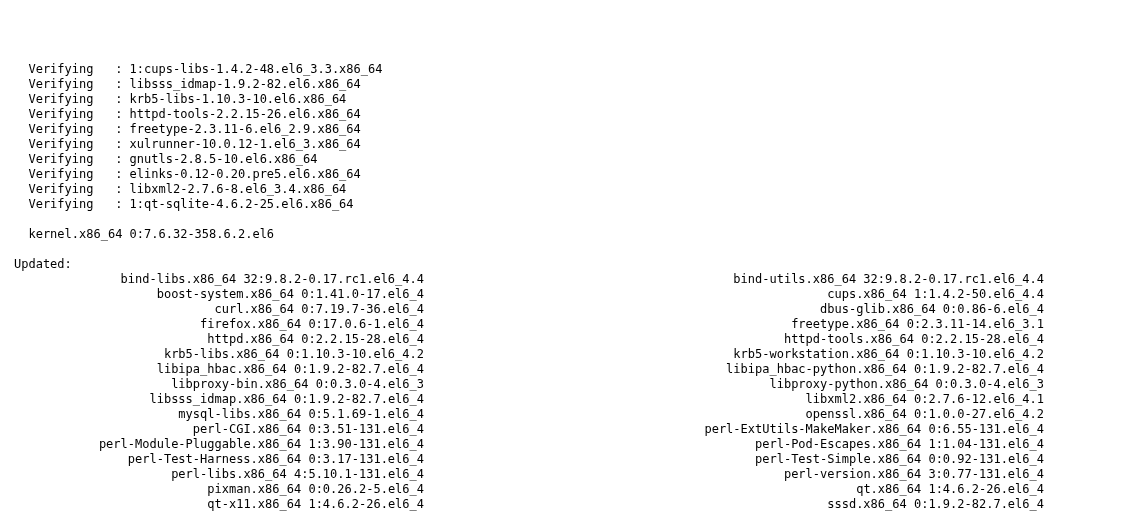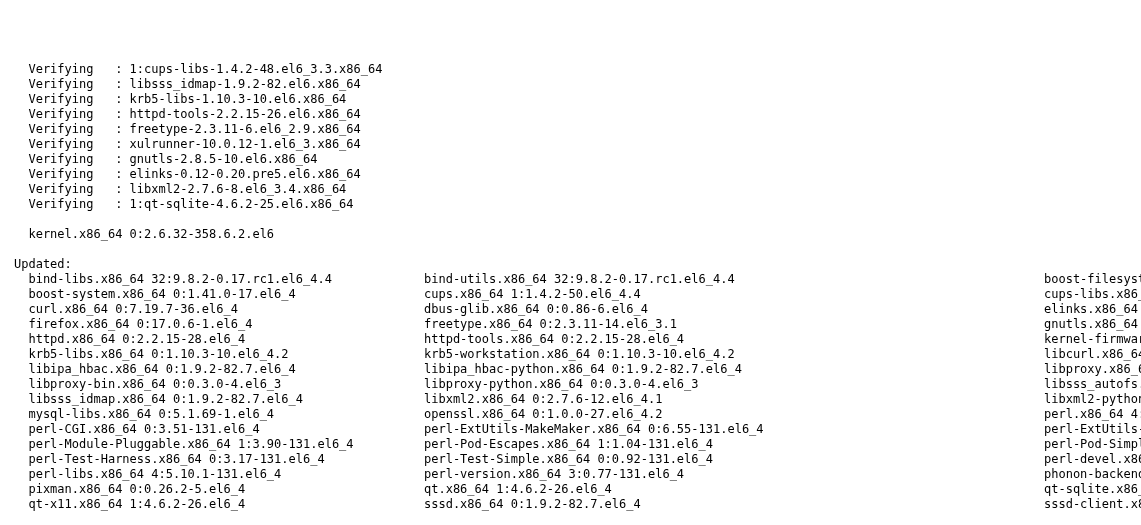--- a/index.html
+++ b/index.html
@@ -7,28 +7,28 @@
       font-size: 12px;
       line-height: 15px;
       color: #000;
       background: #fff;
       margin: 0;
       padding: 2px 0 0 0;
       white-space: pre;
       overflow: hidden;
     }
     .line { display: block; margin-left: 14px; }
-    .col { display: inline-block; vertical-align: top; }
+    .col { display: inline-block; vertical-align: top; text-align: right; }
     .col1 { width: 410px; }
     .col2 { width: 620px; }
     .col3 { width: 400px; }
   </style>
 </head>
 <body>
 
 
 
 <div id="terminal"><div class="line"><span>  Verifying   : </span><span>1:cups-libs-1.4.2-48.el6_3.3.x86_64</span></div><div class="line"><span>  Verifying   : </span><span>libsss_idmap-1.9.2-82.el6.x86_64</span></div><div class="line"><span>  Verifying   : </span><span>krb5-libs-1.10.3-10.el6.x86_64</span></div><div class="line"><span>  Verifying   : </span><span>httpd-tools-2.2.15-26.el6.x86_64</span></div><div class="line"><span>  Verifying   : </span><span>freetype-2.3.11-6.el6_2.9.x86_64</span></div><div class="line"><span>  Verifying   : </span><span>xulrunner-10.0.12-1.el6_3.x86_64</span></div><div class="line"><span>  Verifying   : </span><span>gnutls-2.8.5-10.el6.x86_64</span></div><div class="line"><span>  Verifying   : </span><span>elinks-0.12-0.20.pre5.el6.x86_64</span></div><div class="line"><span>  Verifying   : </span><span>libxml2-2.7.6-8.el6_3.4.x86_64</span></div><div class="line"><span>  Verifying   : </span><span>1:qt-sqlite-4.6.2-25.el6.x86_64</span></div><span class="line">&nbsp;
-</span><div class="line">  kernel.x86_64 0:2.6.32-358.6.2.el6</div><span class="line">&nbsp;
+</span><div class="line">  kernel.x86_64 0:7.6.32-358.6.2.el6</div><span class="line">&nbsp;
 </span><div class="line">Updated:</div><div class="line"><span class="col col1">  bind-libs.x86_64 32:9.8.2-0.17.rc1.el6_4.4</span><span class="col col2">bind-utils.x86_64 32:9.8.2-0.17.rc1.el6_4.4</span><span class="col col3">boost-filesystem.x86_64 0:1.41.0-17.e</span></div><div class="line"><span class="col col1">  boost-system.x86_64 0:1.41.0-17.el6_4</span><span class="col col2">cups.x86_64 1:1.4.2-50.el6_4.4</span><span class="col col3">cups-libs.x86_64 1:1.4.2-50.el6_4.4</span></div><div class="line"><span class="col col1">  curl.x86_64 0:7.19.7-36.el6_4</span><span class="col col2">dbus-glib.x86_64 0:0.86-6.el6_4</span><span class="col col3">elinks.x86_64 0:0.12-0.21.pre5.el6_3</span></div><div class="line"><span class="col col1">  firefox.x86_64 0:17.0.6-1.el6_4</span><span class="col col2">freetype.x86_64 0:2.3.11-14.el6_3.1</span><span class="col col3">gnutls.x86_64 0:2.8.5-10.el6_4.1</span></div><div class="line"><span class="col col1">  httpd.x86_64 0:2.2.15-28.el6_4</span><span class="col col2">httpd-tools.x86_64 0:2.2.15-28.el6_4</span><span class="col col3">kernel-firmware.noarch 0:2.6.32-358.6</span></div><div class="line"><span class="col col1">  krb5-libs.x86_64 0:1.10.3-10.el6_4.2</span><span class="col col2">krb5-workstation.x86_64 0:1.10.3-10.el6_4.2</span><span class="col col3">libcurl.x86_64 0:7.19.7-36.el6_4</span></div><div class="line"><span class="col col1">  libipa_hbac.x86_64 0:1.9.2-82.7.el6_4</span><span class="col col2">libipa_hbac-python.x86_64 0:1.9.2-82.7.el6_4</span><span class="col col3">libproxy.x86_64 0:0.3.0-4.el6_3</span></div><div class="line"><span class="col col1">  libproxy-bin.x86_64 0:0.3.0-4.el6_3</span><span class="col col2">libproxy-python.x86_64 0:0.3.0-4.el6_3</span><span class="col col3">libsss_autofs.x86_64 0:1.9.2-82.7.el6</span></div><div class="line"><span class="col col1">  libsss_idmap.x86_64 0:1.9.2-82.7.el6_4</span><span class="col col2">libxml2.x86_64 0:2.7.6-12.el6_4.1</span><span class="col col3">libxml2-python.x86_64 0:2.7.6-12.el6_</span></div><div class="line"><span class="col col1">  mysql-libs.x86_64 0:5.1.69-1.el6_4</span><span class="col col2">openssl.x86_64 0:1.0.0-27.el6_4.2</span><span class="col col3">perl.x86_64 4:5.10.1-131.el6_4</span></div><div class="line"><span class="col col1">  perl-CGI.x86_64 0:3.51-131.el6_4</span><span class="col col2">perl-ExtUtils-MakeMaker.x86_64 0:6.55-131.el6_4</span><span class="col col3">perl-ExtUtils-ParseXS.x86_64 1:2.2003</span></div><div class="line"><span class="col col1">  perl-Module-Pluggable.x86_64 1:3.90-131.el6_4</span><span class="col col2">perl-Pod-Escapes.x86_64 1:1.04-131.el6_4</span><span class="col col3">perl-Pod-Simple.x86_64 1:3.13-131.el6</span></div><div class="line"><span class="col col1">  perl-Test-Harness.x86_64 0:3.17-131.el6_4</span><span class="col col2">perl-Test-Simple.x86_64 0:0.92-131.el6_4</span><span class="col col3">perl-devel.x86_64 4:5.10.1-131.el6_4</span></div><div class="line"><span class="col col1">  perl-libs.x86_64 4:5.10.1-131.el6_4</span><span class="col col2">perl-version.x86_64 3:0.77-131.el6_4</span><span class="col col3">phonon-backend-gstreamer.x86_64 1:4.6</span></div><div class="line"><span class="col col1">  pixman.x86_64 0:0.26.2-5.el6_4</span><span class="col col2">qt.x86_64 1:4.6.2-26.el6_4</span><span class="col col3">qt-sqlite.x86_64 1:4.6.2-26.el6_4</span></div><div class="line"><span class="col col1">  qt-x11.x86_64 1:4.6.2-26.el6_4</span><span class="col col2">sssd.x86_64 0:1.9.2-82.7.el6_4</span><span class="col col3">sssd-client.x86_64 0:1.9.2-82.7.el6_4</span></div></div>
 
 
 
 
 </body></html>

